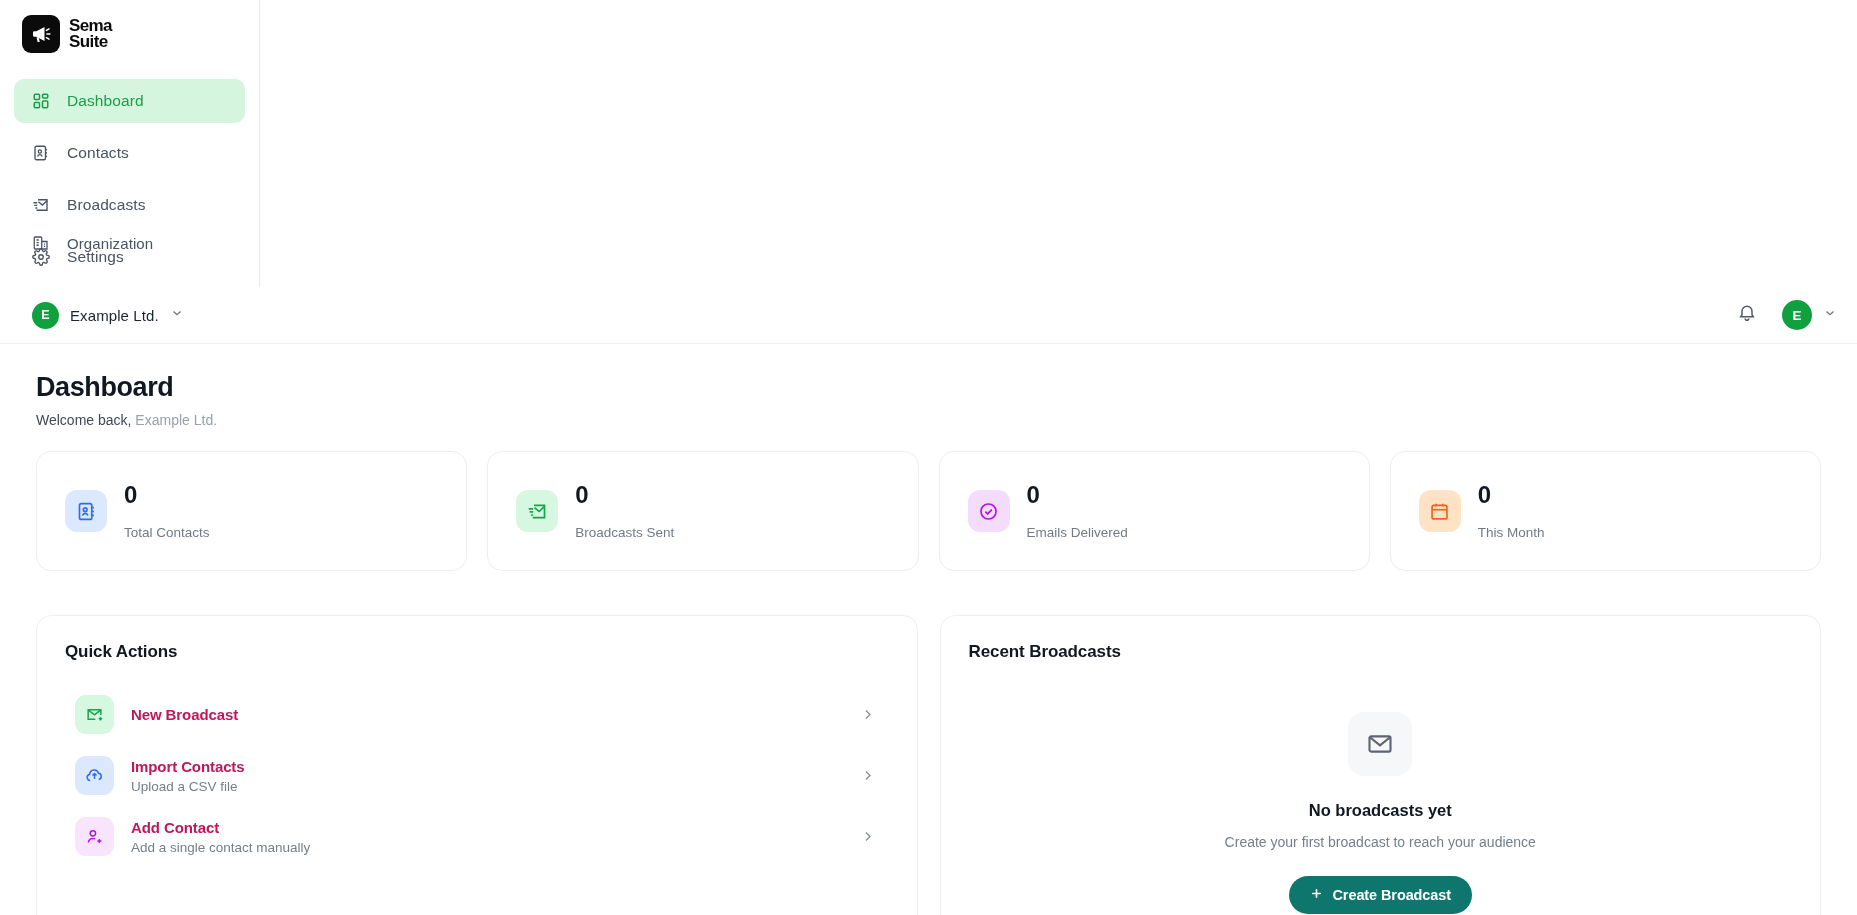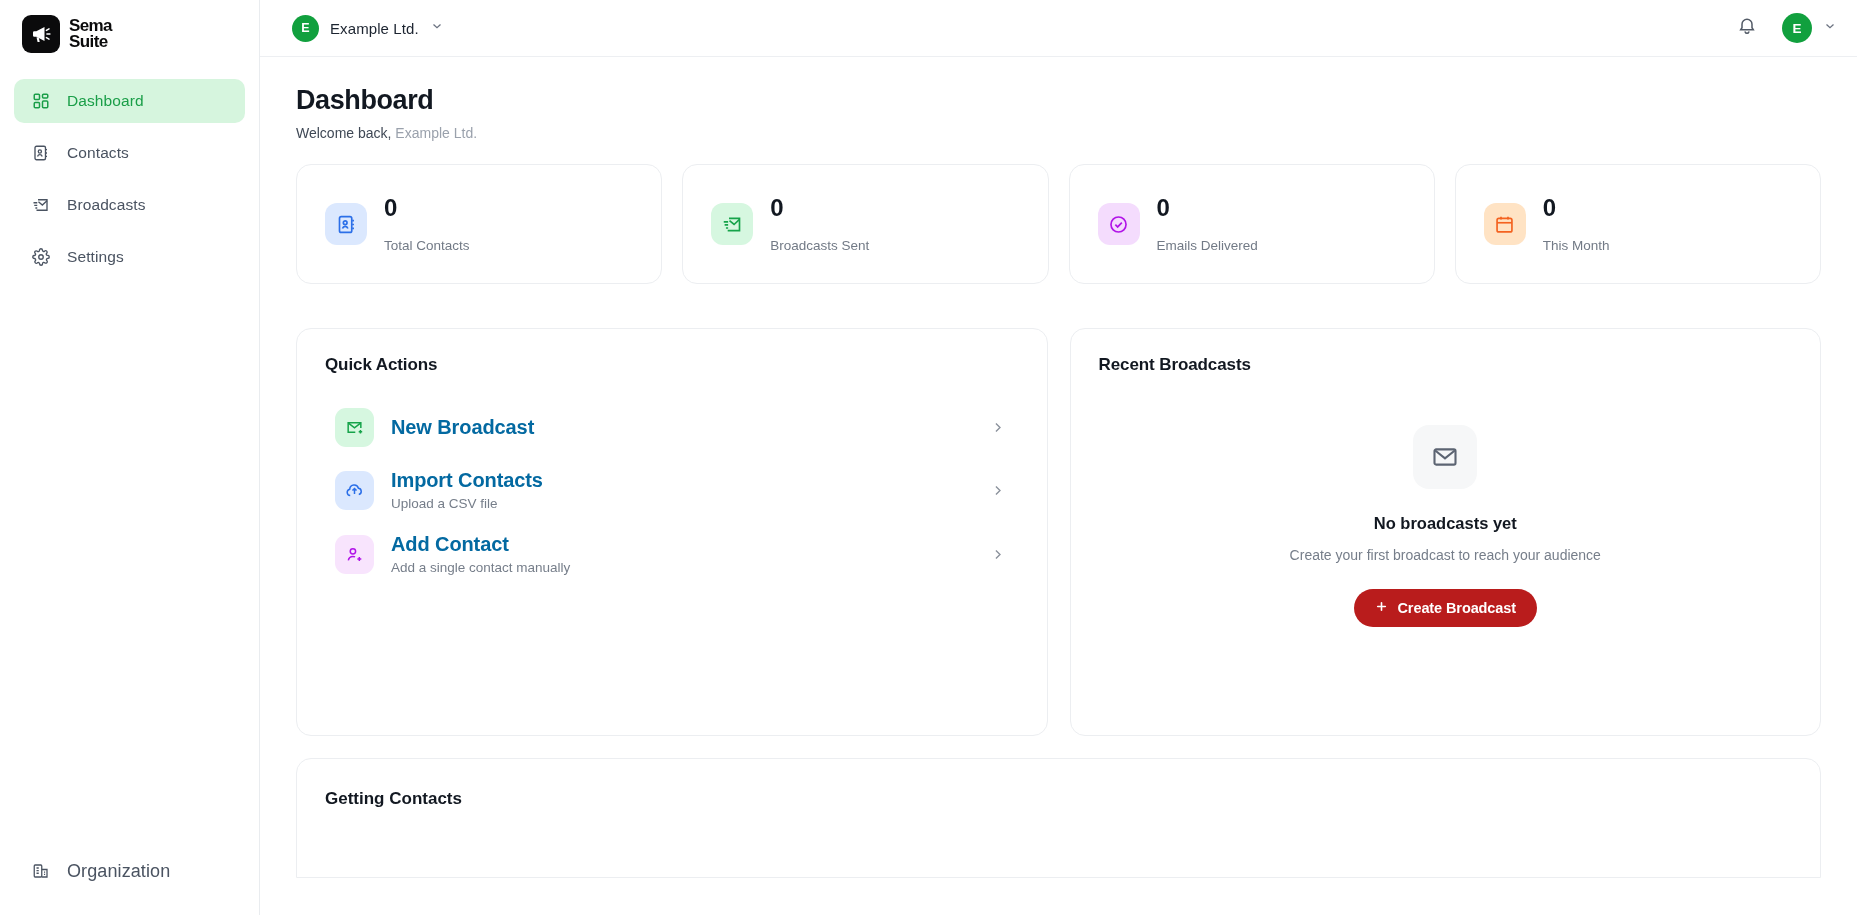--- a/index.html
+++ b/index.html
@@ -4,21 +4,21 @@
 <title>Sema Suite — Dashboard</title>
 <style>
   * { box-sizing: border-box; margin: 0; padding: 0; }
   html, body {
     width: 1857px; height: 915px;
     overflow: hidden;
     background: #ffffff;
     font-family: "Liberation Sans", sans-serif;
     -webkit-font-smoothing: antialiased;
   }
-  .app { display: flex; width: 1857px; height: 915px; }
+  .app { display: flex; width: 1857px; height: 915px; flex-direction: column; }
 
   
   .sidebar {
     width: 260px; height: 915px;
     background: #ffffff;
     border-right: 1px solid #e9ecef;
     display: flex; flex-direction: column;
     flex: 0 0 260px;
     position: relative;
   }
@@ -63,21 +63,21 @@
     font-weight: 500;
   }
   .nav-item.active .nav-ico svg { stroke: #1a9e48; }
 
   .sidebar-bottom {
     position: absolute;
     left: 0; bottom: 0;
     width: 100%;
     padding: 0 14px 22px 14px;
   }
-  .sidebar-bottom .nav-item { margin-bottom: 0; font-size: 18px; }
+  .sidebar-bottom .nav-item { margin-bottom: 0; font-size: 15px; }
 
   
   .main {
     flex: 1 1 auto;
     height: 915px;
     background: #ffffff;
     display: flex; flex-direction: column;
     overflow: hidden;
   }
   .topbar {
@@ -187,21 +187,21 @@
     padding: 11px 14px 11px 10px;
     border-radius: 11px;
     cursor: pointer;
   }
   .qa-ico {
     width: 39px; height: 39px; border-radius: 11px;
     display: flex; align-items: center; justify-content: center;
     flex: 0 0 39px;
   }
   .qa-text { flex: 1 1 auto; }
-  .qa-title { font-size: 20px; font-weight: 700; color: #0369a1; letter-spacing: -0.1px;}
+  .qa-title { font-size: 15px; font-weight: 700; color: #be185d; letter-spacing: -0.1px;}
   .qa-sub { font-size: 13.5px; color: #767e8a; margin-top: 4px; }
   .qa-chev { color: #8b929c; display: flex; align-items: center; }
 
   
   .empty {
     position: absolute;
     left: 0; right: 0;
     top: 96px;
     display: flex; flex-direction: column; align-items: center;
   }
@@ -217,21 +217,21 @@
   .empty-sub {
     margin-top: 14px;
     font-size: 14px; color: #767e8a;
   }
   .btn-primary {
     margin-top: 26px;
     height: 38px;
     padding: 6px 21px;
     border: none;
     border-radius: 19px;
-    background: #b91c1c;
+    background: #0f766e;
     color: #fff;
     font-family: "Liberation Sans", sans-serif;
     font-size: 14.5px; font-weight: 700;
     letter-spacing: -0.1px;
     display: inline-flex; align-items: center; gap: 10px;
     cursor: pointer;
   }
 
   
   .gs-panel {

